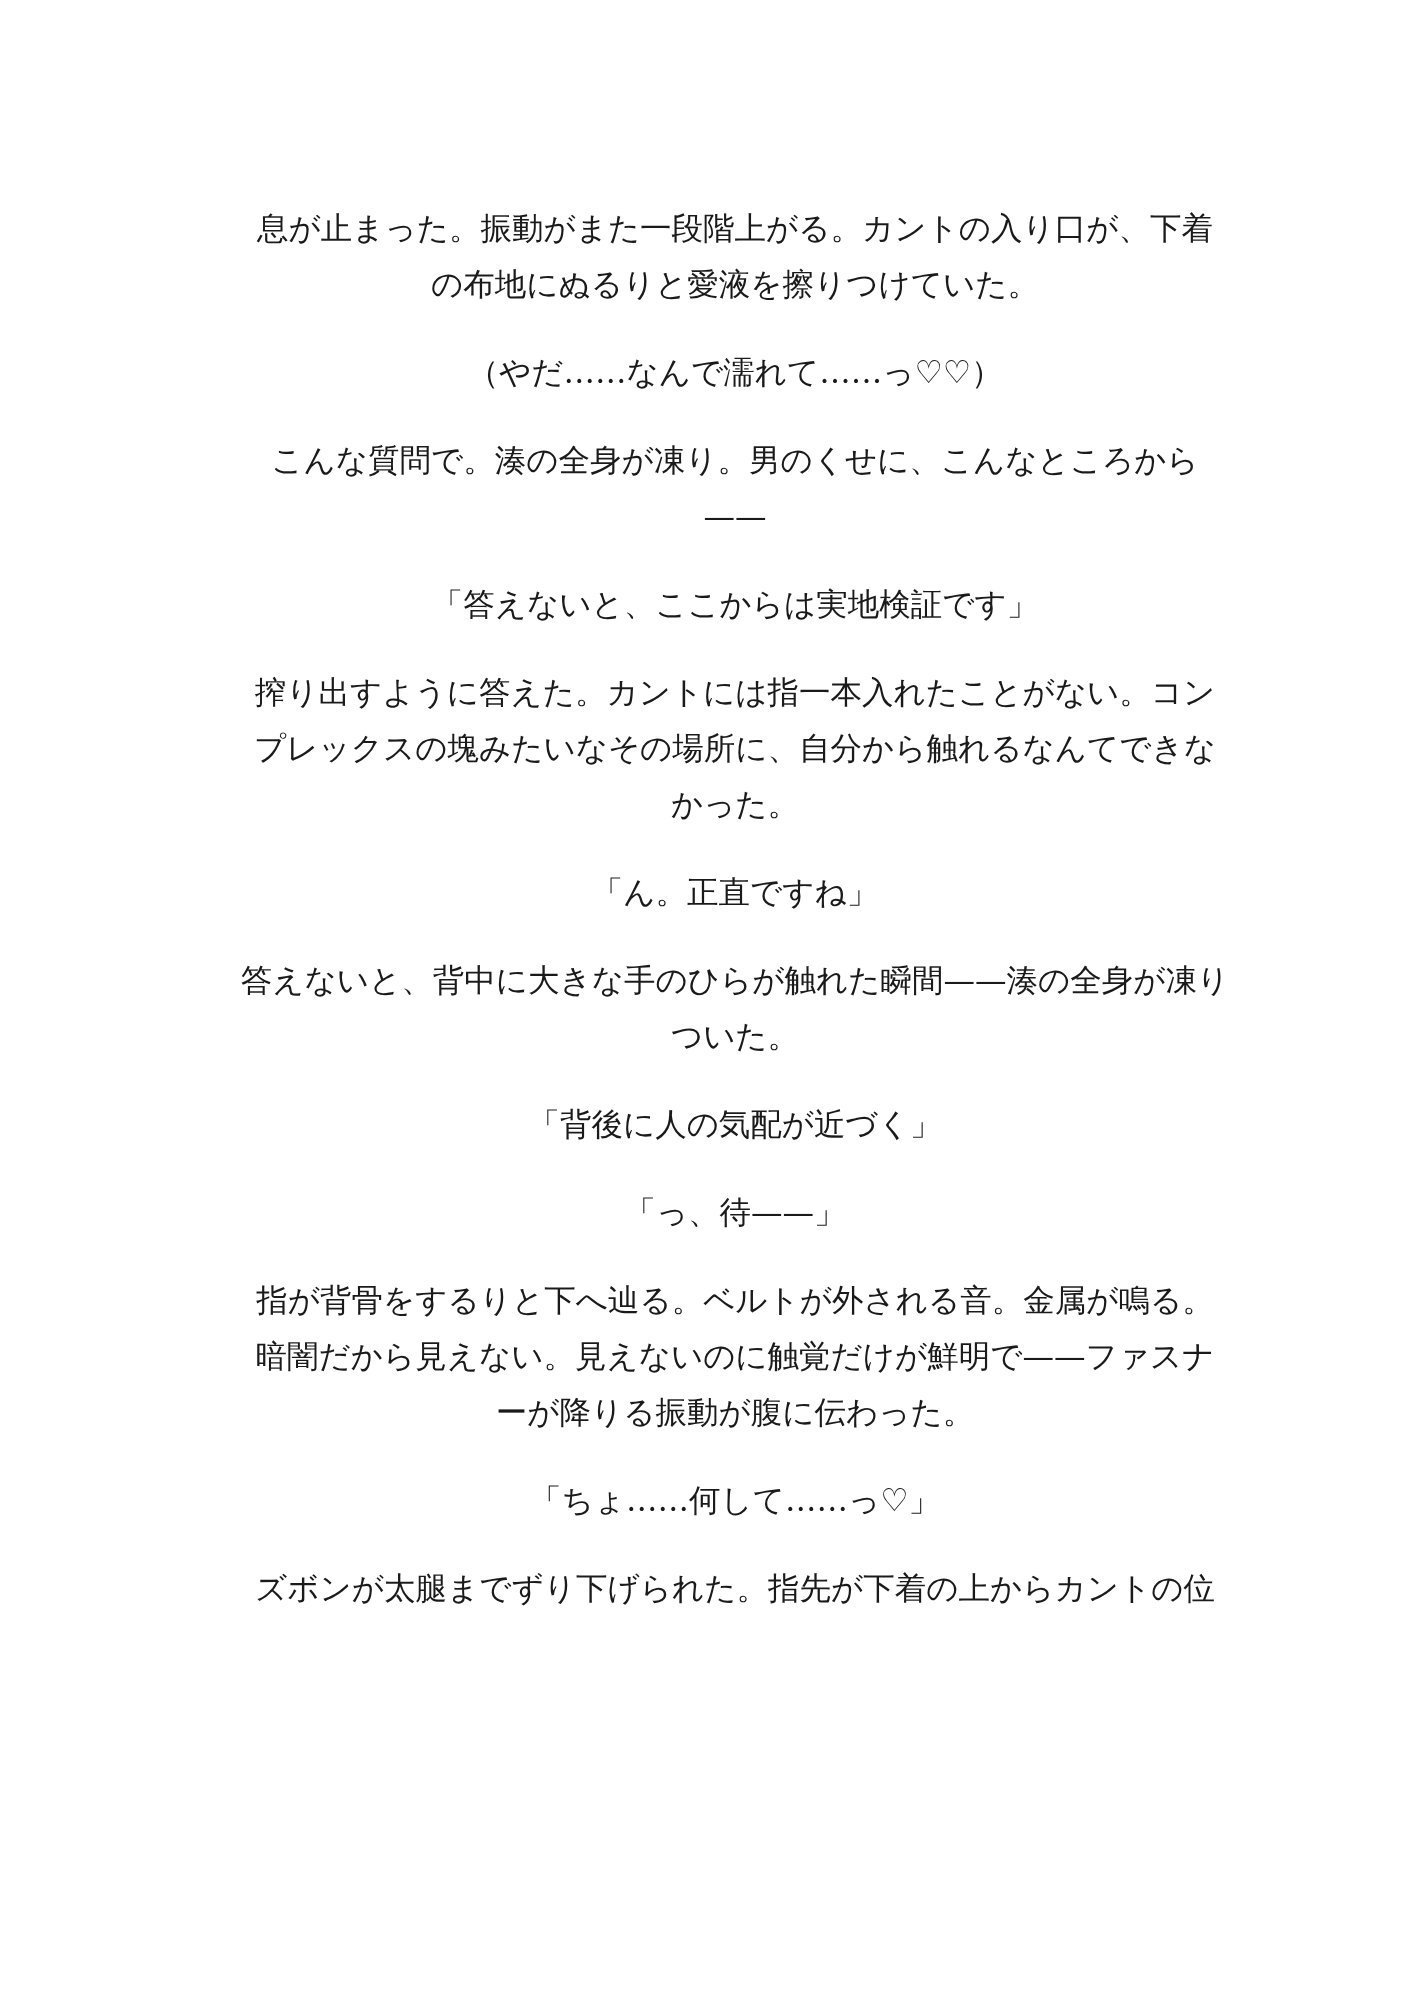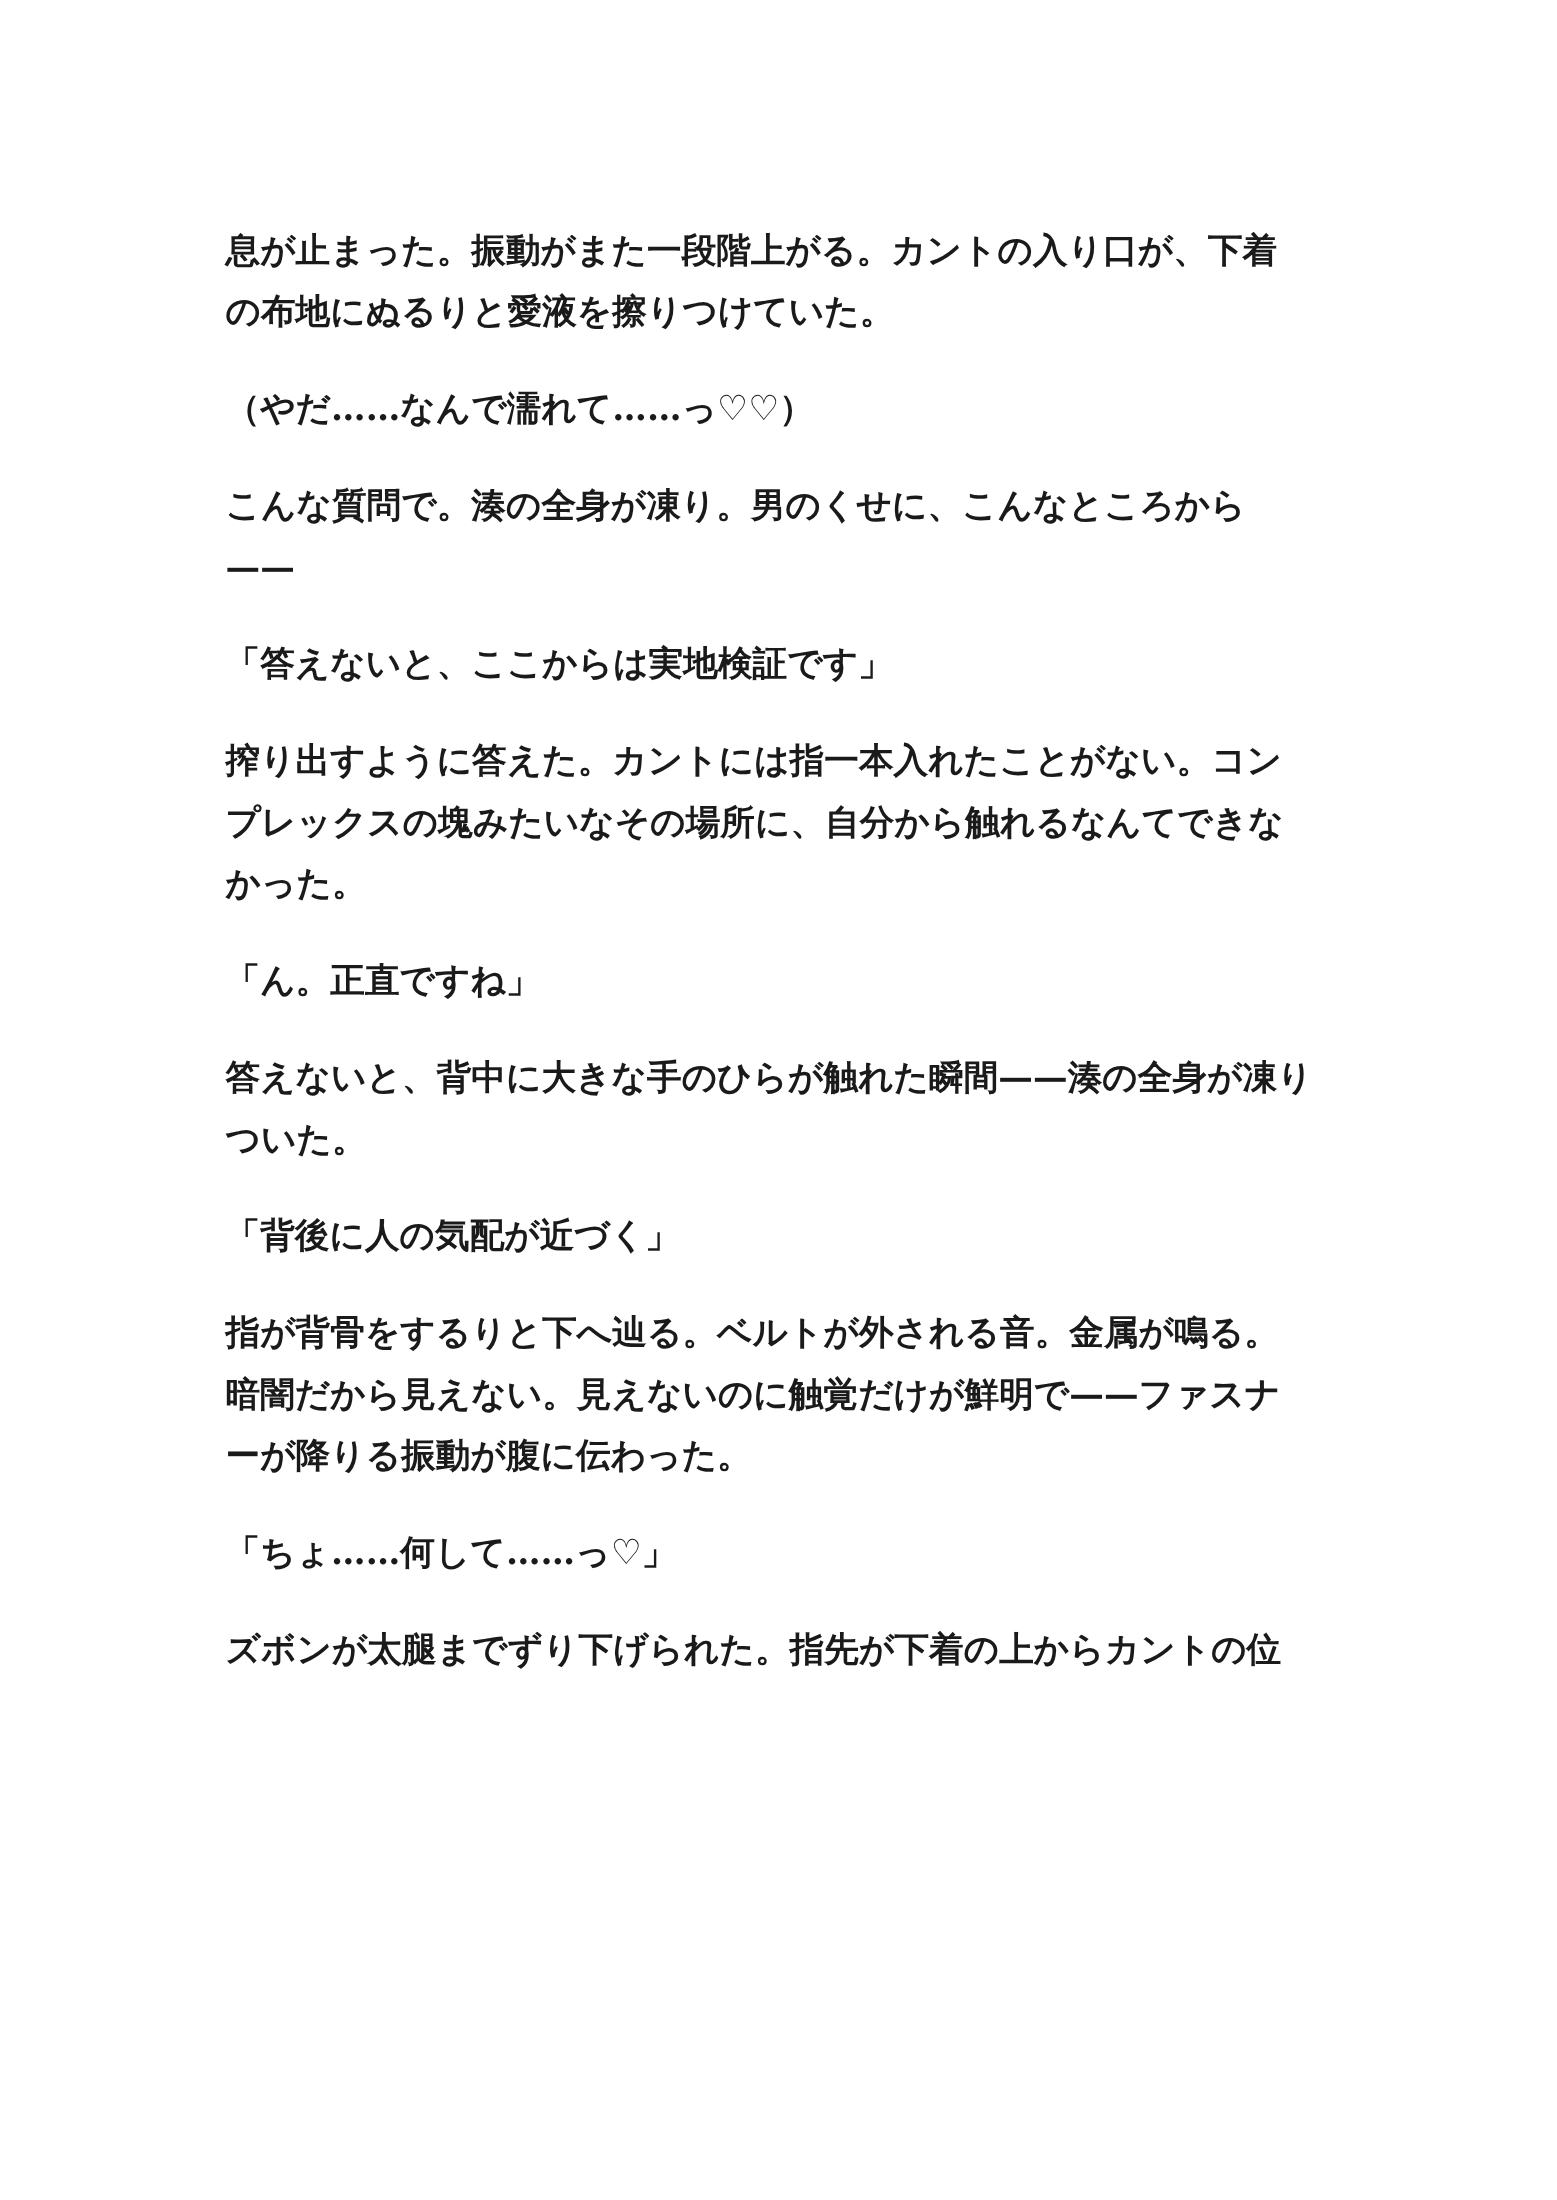--- a/index.html
+++ b/index.html
@@ -21,22 +21,21 @@
     width: 1060px;
     color: #1a1a1a;
     font-family: "DejaVu Serif", "Liberation Serif", serif;
     font-size: 31.5px;
     line-height: 56px;
     letter-spacing: 0;
   }
   .text-block p {
     margin: 0 0 32px 0;
     white-space: pre-line; 
-    text-align: left;
-    font-weight: bold;
+    text-align: center;
   }
   .text-block p:last-child {
     margin-bottom: 0;
   }
 </style>
 </head>
 <body>
 
 <div class="page">
   <div class="text-block">
@@ -46,19 +45,20 @@
     <p>こんな質問で。湊の全身が凍り。男のくせに、こんなところから
 ——</p>
     <p>「答えないと、ここからは実地検証です」</p>
     <p>搾り出すように答えた。カントには指一本入れたことがない。コン
 プレックスの塊みたいなその場所に、自分から触れるなんてできな
 かった。</p>
     <p>「ん。正直ですね」</p>
     <p>答えないと、背中に大きな手のひらが触れた瞬間——湊の全身が凍り
 ついた。</p>
     <p>「背後に人の気配が近づく」</p>
+    <p>「っ、待——」</p>
     <p>指が背骨をするりと下へ辿る。ベルトが外される音。金属が鳴る。
 暗闇だから見えない。見えないのに触覚だけが鮮明で——ファスナ
 ーが降りる振動が腹に伝わった。</p>
     <p>「ちょ……何して……っ♡」</p>
     <p>ズボンが太腿までずり下げられた。指先が下着の上からカントの位</p>
   </div>
 </div>
 
 </body></html>

